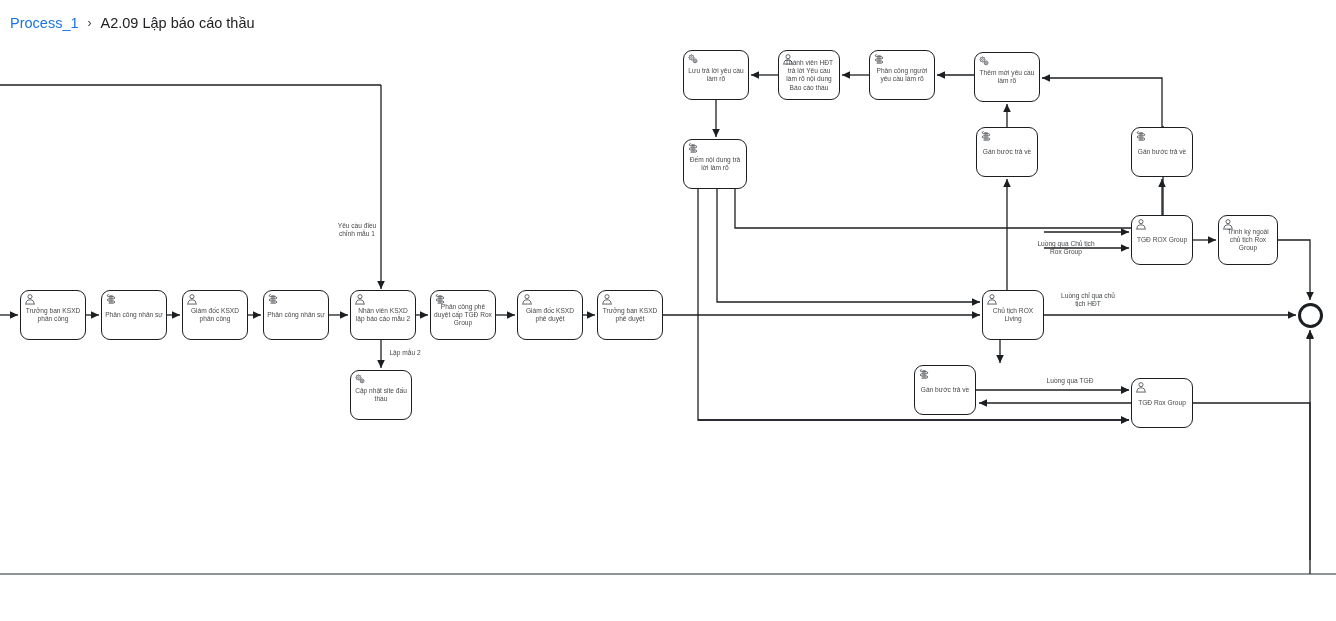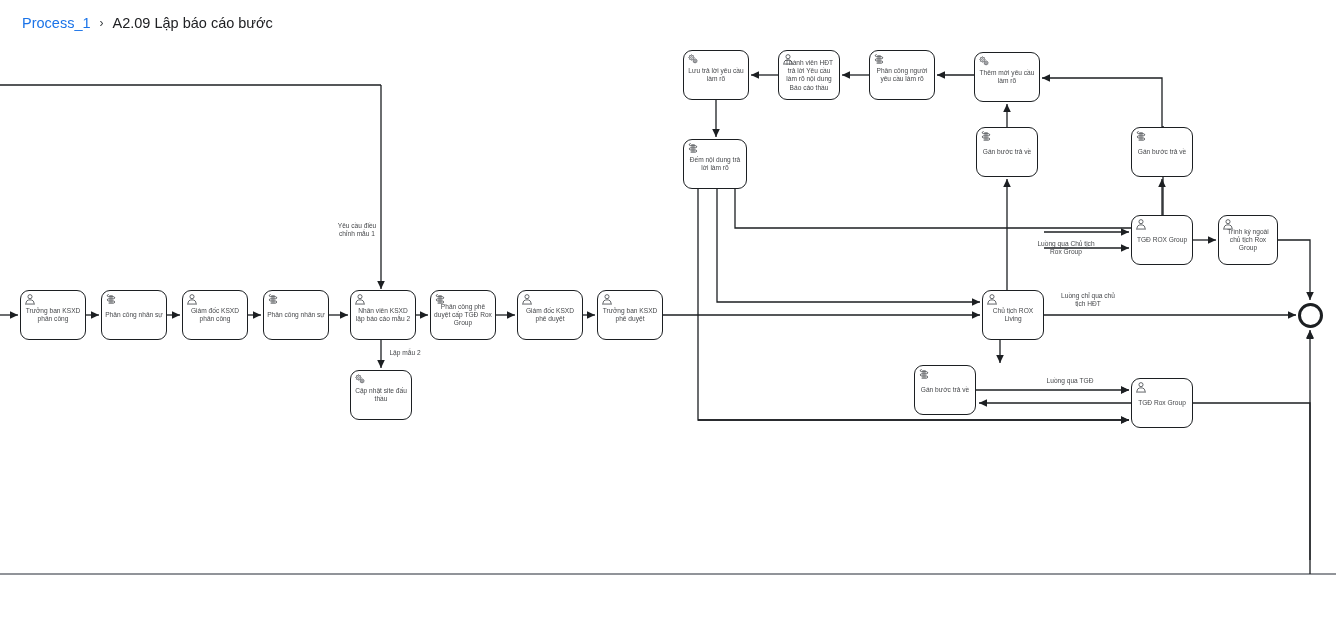--- a/index.html
+++ b/index.html
@@ -1,20 +1,20 @@
 <!DOCTYPE html>
 <html><head>
 <meta charset="utf-8">
 <style>
   html,body{margin:0;padding:0;background:#ffffff;}
   body{width:1336px;height:621px;font-family:"Liberation Sans",sans-serif;overflow:hidden;position:relative;}
 
   
   #breadcrumb{position:absolute;left:10px;top:11px;height:24px;display:flex;align-items:center;gap:9px;font-size:14.5px;}
-  #breadcrumb .crumb-link{color:#1a73e8;cursor:pointer;margin-left:12px;}
+  #breadcrumb .crumb-link{color:#1a73e8;cursor:pointer;}
   #breadcrumb .crumb-sep{color:#3c4043;font-size:12px;}
   #breadcrumb .crumb-current{color:#202124;}
 
   
   #canvas{position:absolute;left:0;top:0;width:1336px;height:621px;}
   #canvas svg{position:absolute;left:0;top:0;}
 
   
   .node{position:absolute;box-sizing:border-box;background:#ffffff;border:1.6px solid #1c1f22;border-radius:9px;}
   .node .lbl{position:absolute;left:2px;right:2px;top:50%;transform:translateY(-50%);
@@ -25,21 +25,21 @@
   .endev{position:absolute;box-sizing:border-box;border:3.2px solid #1c1f22;border-radius:50%;background:#fff;}
 
   .elabel{position:absolute;font-size:6.6px;line-height:8.4px;color:#46484b;text-align:center;}
 </style>
 </head>
 <body>
 
 <div id="breadcrumb">
   <span class="crumb-link">Process_1</span>
   <span class="crumb-sep">›</span>
-  <span class="crumb-current">A2.09 Lập báo cáo bước</span>
+  <span class="crumb-current">A2.09 Lập báo cáo thầu</span>
 </div>
 
 <div id="canvas">
 
   <svg width="1336" height="621">
     <defs>
       <marker id="ah" markerWidth="9" markerHeight="9" refX="8" refY="4.5" orient="auto" markerUnits="userSpaceOnUse">
         <path d="M0,0.7 L8,4.5 L0,8.3 z" fill="#1c1f22"></path>
       </marker>
     </defs>

